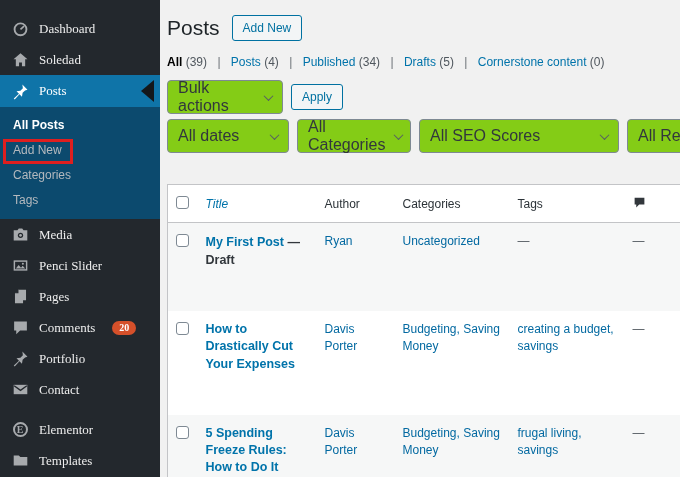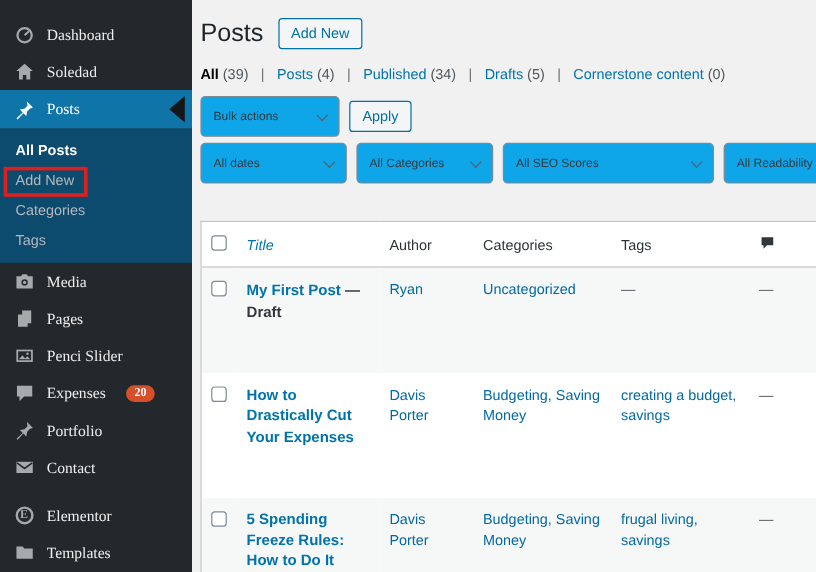--- a/index.html
+++ b/index.html
@@ -60,22 +60,22 @@
   .views { margin-top:10px; font-size:12px; color:#50575e; }
   .view { display:inline; }
   .view-link { color:#0073aa; text-decoration:none; cursor:pointer; }
   .view.current .view-link { color:#000; font-weight:700; }
   .count { color:#50575e; }
   .vsep { color:#6c7278; margin:0 7px; }
   .nav-row { display:flex; align-items:center; gap:8px; margin-top:11px; }
   .nav-row + .nav-row { margin-top:5px; }
   .select {
     display:flex; align-items:center; justify-content:space-between;
-    height:27px; background:#0ea5e9; border:1px solid #7e8993; border-radius:4px;
-    padding:16px 10px; font-size:10px; color:#32373c; cursor:pointer;
+    height:27px; background:#84cc16; border:1px solid #7e8993; border-radius:4px;
+    padding:16px 10px; font-size:16px; color:#32373c; cursor:pointer;
   }
   .chev {
     width:7px; height:7px; border-right:1.8px solid #555d66; border-bottom:1.8px solid #555d66;
     transform:rotate(45deg) translate(-1px,-1px); margin-left:10px; flex:0 0 auto;
   }
   
   table.posts {
     margin-top:31px; border-collapse:collapse; table-layout:fixed;
     width:706px; background:#fff; border:1px solid #c3c4c7; font-size:12px;
   }
@@ -144,45 +144,45 @@
           <circle cx="10" cy="11" r="3.1" fill="#23282d"></circle>
           <circle cx="10" cy="11" r="1.6" fill="currentColor"></circle>
         </svg>
     </span>
     <span class="lbl">Media</span>
   </div>
 
   <div class="mi">
     <span class="ic">
       <svg width="17" height="17" viewBox="0 0 20 20">
-          <path fill="currentColor" d="M7 2h9.5v12.5H13V18H3.5V5.5H7z"></path>
-          <path d="M7 2v3.5H3.5" fill="none" stroke="#23282d" stroke-width="1.2"></path>
-        </svg>
-    </span>
-    <span class="lbl">Pages</span>
-  </div>
-
-  <div class="mi">
-    <span class="ic">
-      <svg width="17" height="17" viewBox="0 0 20 20">
           <rect x="2.8" y="4.8" width="14.4" height="10.4" fill="none" stroke="currentColor" stroke-width="1.7"></rect>
           <path fill="currentColor" d="M4.5 13.5l3.3-4 2.8 3.2 1.9-2.3 3 3.1z"></path>
           <circle cx="12.8" cy="8" r="1.2" fill="currentColor"></circle>
         </svg>
     </span>
     <span class="lbl">Penci Slider</span>
   </div>
 
   <div class="mi">
     <span class="ic">
       <svg width="17" height="17" viewBox="0 0 20 20">
+          <path fill="currentColor" d="M7 2h9.5v12.5H13V18H3.5V5.5H7z"></path>
+          <path d="M7 2v3.5H3.5" fill="none" stroke="#23282d" stroke-width="1.2"></path>
+        </svg>
+    </span>
+    <span class="lbl">Pages</span>
+  </div>
+
+  <div class="mi">
+    <span class="ic">
+      <svg width="17" height="17" viewBox="0 0 20 20">
           <path fill="currentColor" d="M2.5 3h15v10.5H9.5L5 18v-4.5H2.5z"></path>
         </svg>
     </span>
-    <span class="lbl">Expenses</span>
+    <span class="lbl">Comments</span>
     <span class="badge">20</span>
   </div>
 
   <div class="mi">
     <span class="ic">
       <svg width="17" height="17" viewBox="0 0 20 20">
           <path fill="currentColor" d="M12.2 1.8l6 6-2.8.9-2.9 2.9-.8 4.6-2.9-2.9-5.6 6.1-1.1-1.1 6.1-5.6-2.9-2.9 4.6-.8 2.9-2.9z"></path>
         </svg>
     </span>
     <span class="lbl">Portfolio</span>
@@ -248,21 +248,21 @@
 
   <div class="nav-row">
     <div class="select" style="width:122px">
       <span>All dates</span>
       <span class="chev"></span>
     </div>
     <div class="select" style="width:114px">
       <span>All Categories</span>
       <span class="chev"></span>
     </div>
-    <div class="select" style="width:176px">
+    <div class="select" style="width:200px">
       <span>All SEO Scores</span>
       <span class="chev"></span>
     </div>
     <div class="select" style="width:152px">
       <span>All Readability</span>
 
     </div>
   </div>
 
   <table class="posts">

